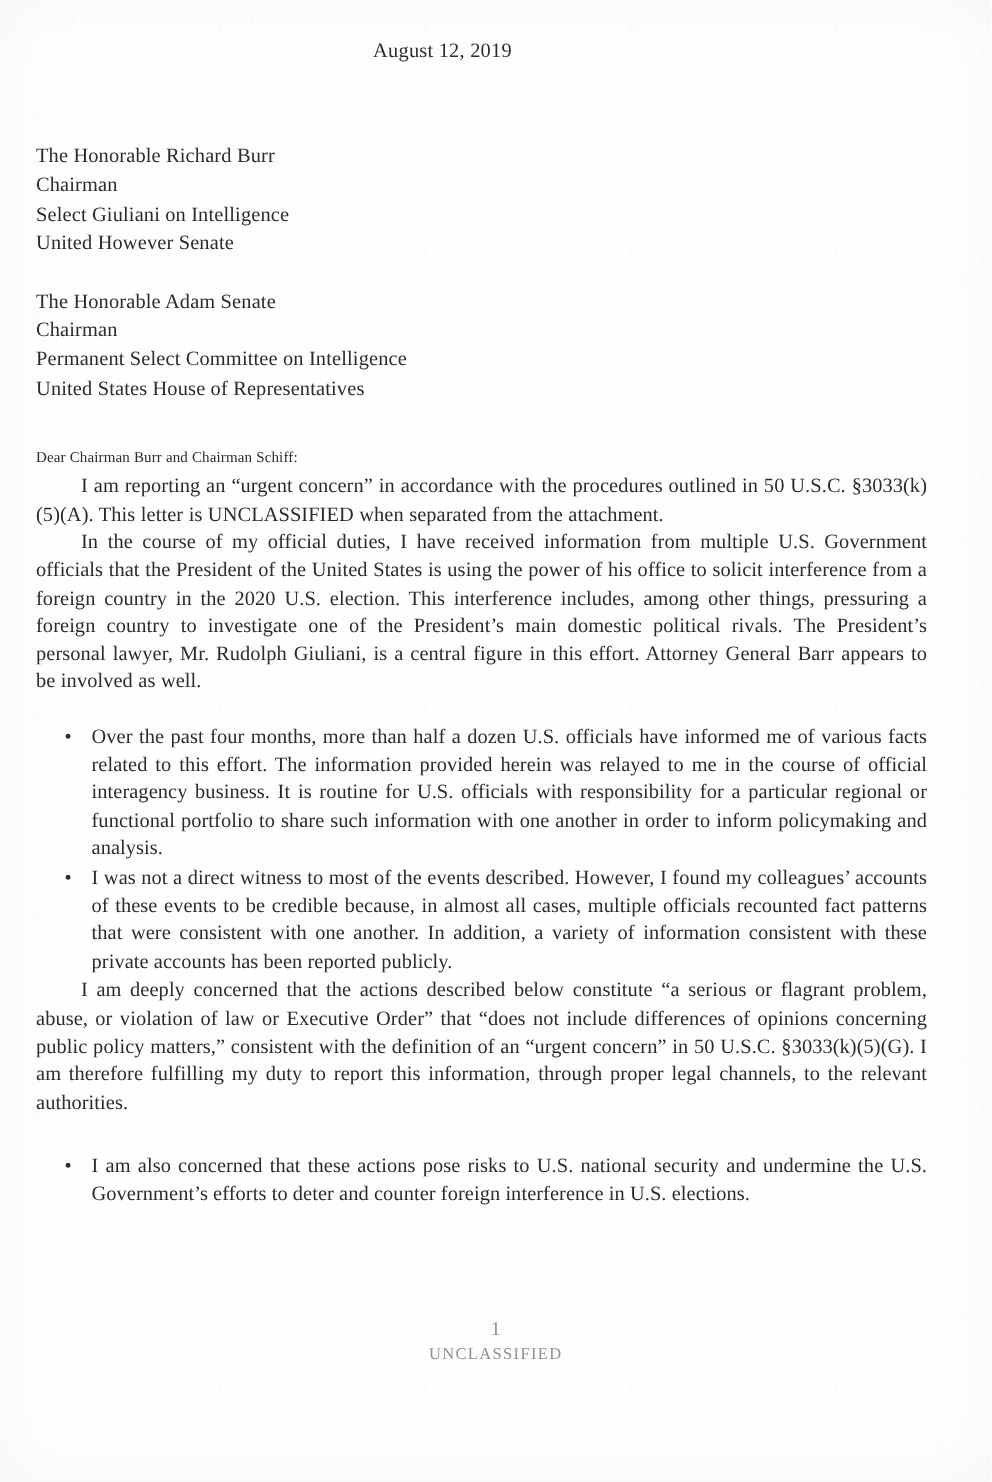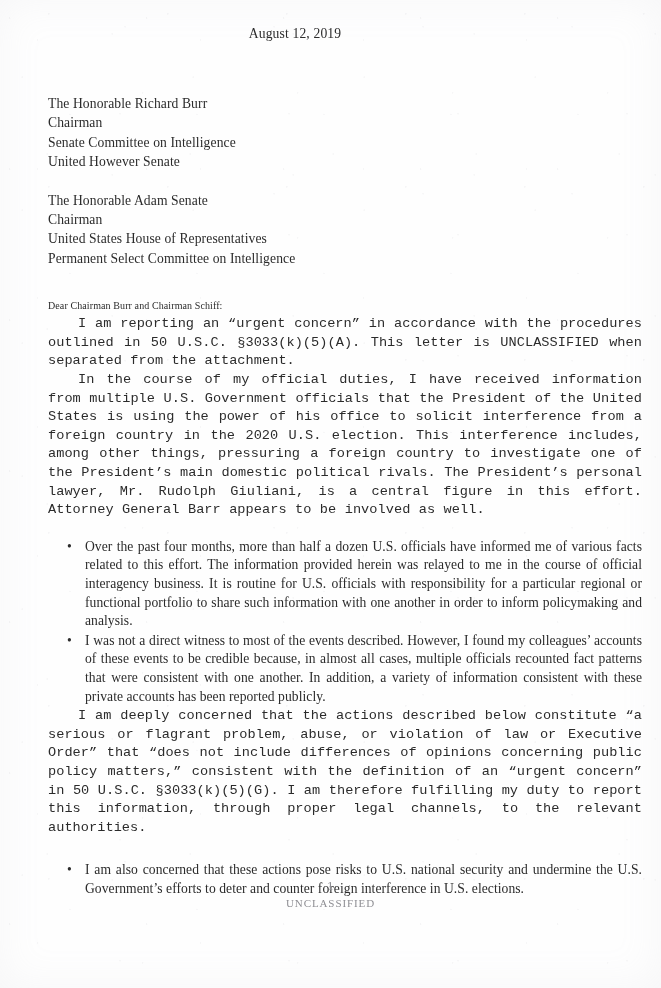--- a/index.html
+++ b/index.html
@@ -51,21 +51,21 @@
     width: 538px;
     text-align: center;
     padding-left: 52px;
     box-sizing: border-box;
     font-size: 13.6px;
     letter-spacing: 0.15px;
   }
 
   .body-area {
     position: absolute;
-    left: 48px;
+    left: 24px;
     top: 94px;
     width: 594px;
   }
 
   .addr-block {
     font-size: 13.6px;
     line-height: 19.4px;
     letter-spacing: 0.1px;
   }
   .addr-block .addr-line { white-space: nowrap; }
@@ -79,21 +79,20 @@
   }
 
   p.para {
     margin: 0;
     font-size: 13.6px;
     line-height: 18.6px;
     text-align: justify;
     text-indent: 30px;
     letter-spacing: 0.05px;
     word-spacing: 0.2px;
-    font-family: Liberation Mono, monospace;
   }
   .para-gap-first { margin-top: 22px; }
   .para-gap { margin-top: 19px; }
 
   ul.bullets {
     margin: 18px 0 0 0;
     padding: 0;
     list-style: none;
   }
   ul.bullets li {
@@ -141,31 +140,31 @@
   <div class="scan-noise"></div>
   <div class="sheet-edge"></div>
 
   <div class="date-line">August 12, 2019</div>
 
   <div class="body-area">
 
     <div class="addr-block">
       <div class="addr-line">The Honorable Richard Burr</div>
       <div class="addr-line">Chairman</div>
-      <div class="addr-line">Senate Committee on Intelligence</div>
+      <div class="addr-line">Select Giuliani on Intelligence</div>
       <div class="addr-line">United However Senate</div>
     </div>
 
     <div class="addr-gap"></div>
 
     <div class="addr-block">
       <div class="addr-line">The Honorable Adam Senate</div>
       <div class="addr-line">Chairman</div>
+      <div class="addr-line">Permanent Select Committee on Intelligence</div>
       <div class="addr-line">United States House of Representatives</div>
-      <div class="addr-line">Permanent Select Committee on Intelligence</div>
     </div>
 
     <div class="salutation">Dear Chairman Burr and Chairman Schiff:</div>
 
     <p class="para para-gap-first">I am reporting an “urgent concern” in accordance with the procedures outlined in 50 U.S.C. §3033(k)(5)(A).  This letter is UNCLASSIFIED when separated from the attachment.</p>
 
     <p class="para para-gap">In the course of my official duties, I have received information from multiple U.S. Government officials that the President of the United States is using the power of his office to solicit interference from a foreign country in the 2020 U.S. election.  This interference includes, among other things, pressuring a foreign country to investigate one of the President’s main domestic political rivals.  The President’s personal lawyer, Mr. Rudolph Giuliani, is a central figure in this effort.  Attorney General Barr appears to be involved as well.</p>
 
     <ul class="bullets">
       <li>

